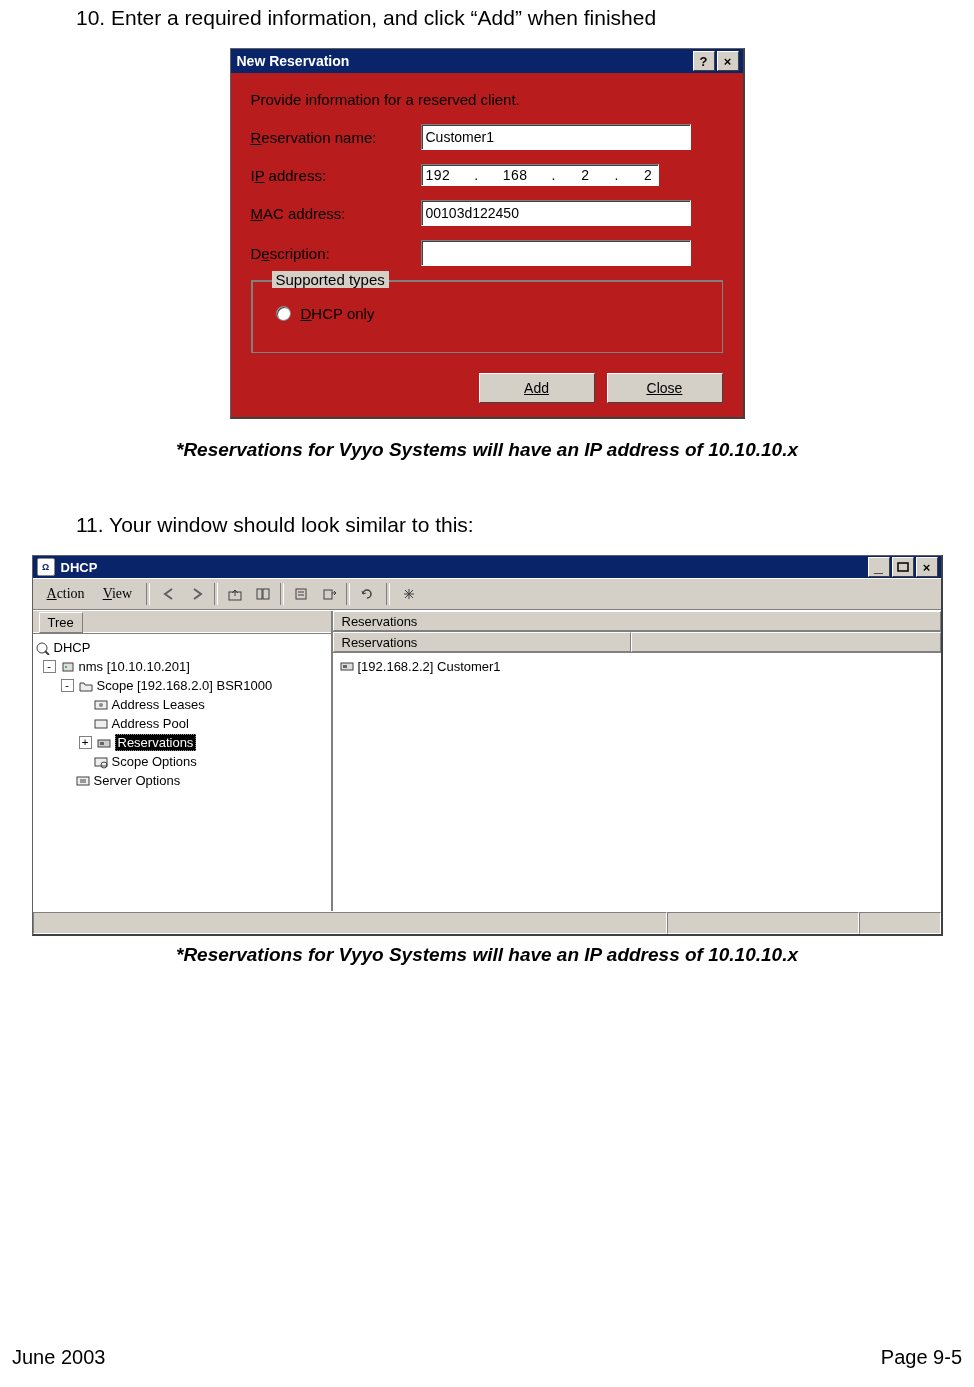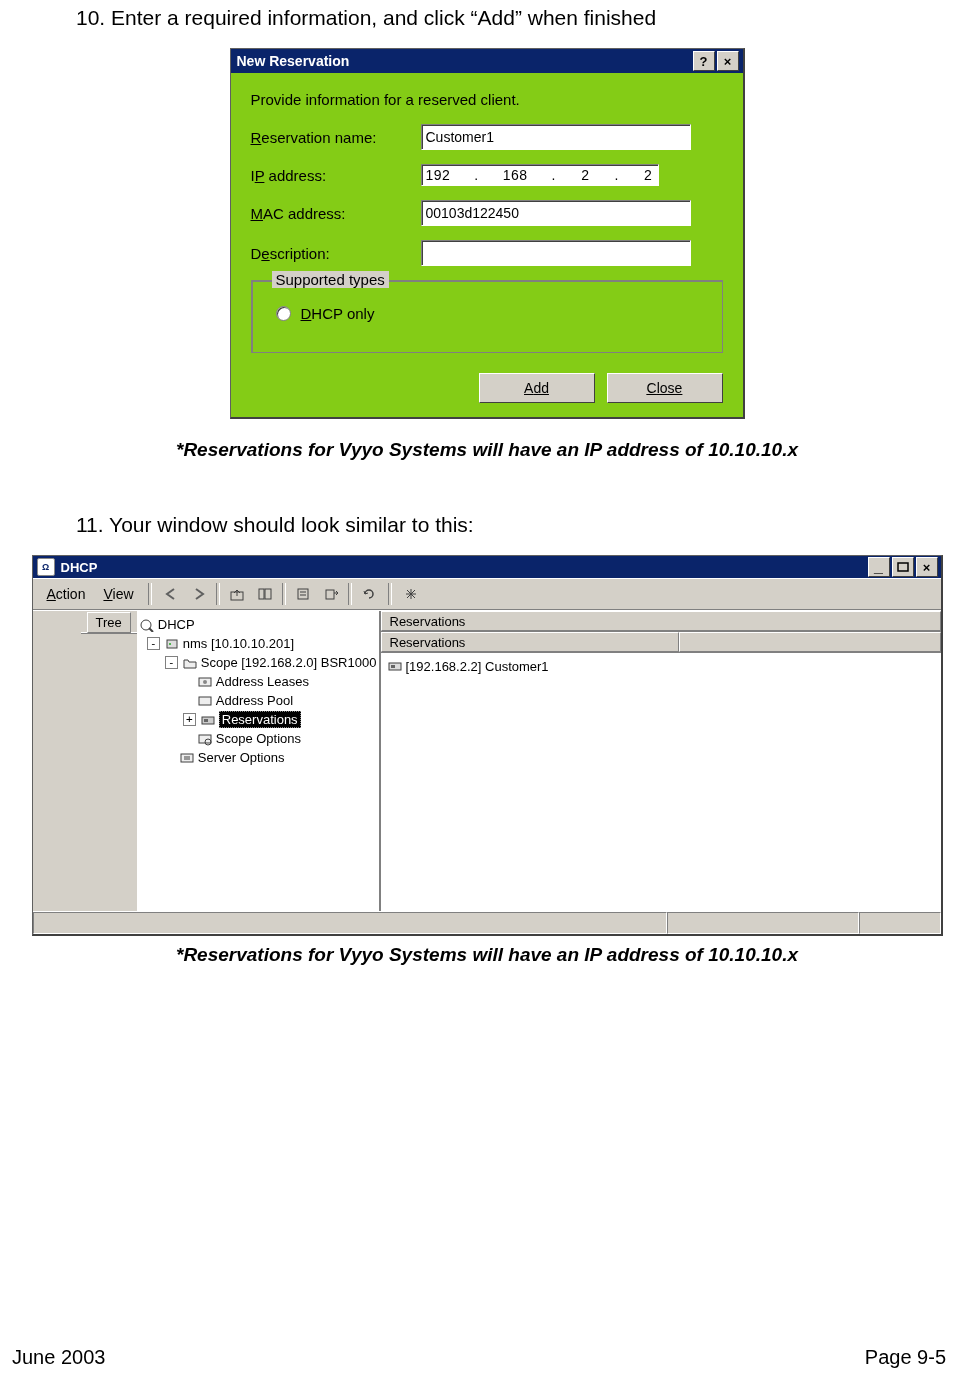--- a/index.html
+++ b/index.html
@@ -23,35 +23,35 @@
   }
   .note {
     font-size: 19px;
     font-style: italic;
     font-weight: bold;
     text-align: center;
     margin: 8px auto 0 auto;
   }
   .footer {
     position: absolute;
-    left: 12px; right: 28px; bottom: 24px;
+    left: 12px; right: 12px; bottom: 24px;
     display: flex;
     justify-content: space-between;
     font-size: 20px;
     gap: 37px;
   }
 
   
   .dlg {
     width: 512px;
     margin: 0 auto 20px auto;
     border: 1px solid #606060;
     border-right: 2px solid #404040;
     border-bottom: 2px solid #404040;
-    background: #84cc16;
+    background: #b91c1c;
     font-family: Tahoma, Arial, sans-serif;
     font-size: 15px;
     color: #000;
   }
   .dlg-titlebar {
     background: #0a246a;
     color: #fff;
     height: 24px;
     display: flex;
     align-items: center;
@@ -183,34 +183,34 @@
   .mmc-titlebar .spacer { flex: 1; }
   .mmc-min { font-size: 16px; line-height: 10px; }
   .mmc-max svg, .mmc-close svg { display:block; }
   .mmc-menubar {
     display: flex; align-items: center;
     height: 30px;
     padding: 0 6px;
     border-top: 1px solid #fff;
     border-bottom: 1px solid #808080;
     gap: 2px;
+    font-family: Liberation Serif, serif;
   }
   .menutext { padding: 2px 8px; }
   .menudiv { width: 2px; height: 22px; border-left: 1px solid #808080; border-right: 1px solid #fff; margin: 0 4px; }
   .menubtn {
     width: 24px; height: 24px;
     display:flex;align-items:center;justify-content:center;
     border: 1px solid transparent;
   }
   .mmc-body { display: flex; height: 300px; border-top: 1px solid #fff; }
   .tree-pane {
     width: 298px;
-    display:flex;
+    display:flex;flex-direction:column;
     border-right: 2px solid #808080;
-    margin-left: 48px;
   }
   .tree-header {
     height: 22px;
     border-bottom: 1px solid #808080;
     background:#d4d0c8;
     display:flex;align-items:center;padding:0 6px;
     box-shadow: inset 0 -1px 0 #fff;
   }
   .tree-header-btn {
     background:#d4d0c8;

